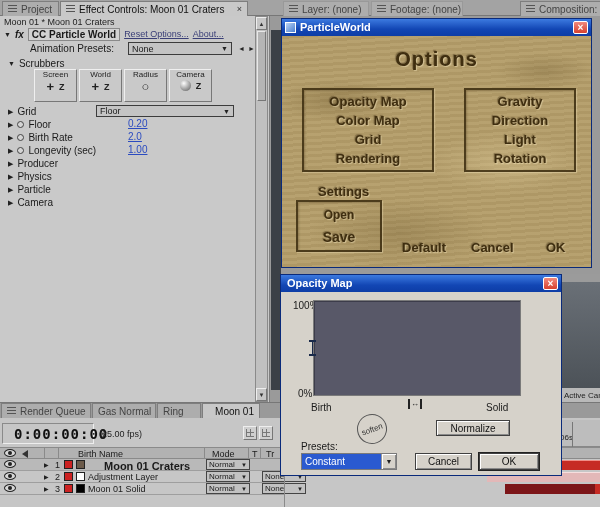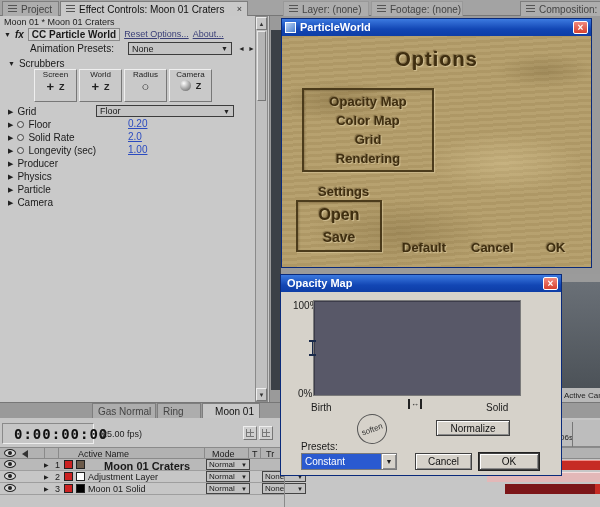--- a/index.html
+++ b/index.html
@@ -145,21 +145,21 @@
     <div class="ecrow" style="left:8px;top:102px;">
       <span class="tri">▶</span>
       <span class="sw"></span>
       <span>Floor</span>
     </div>
     <span class="abs val" style="left:128px;top:102px;">0.20</span>
 
     <div class="ecrow" style="left:8px;top:115px;">
       <span class="tri">▶</span>
       <span class="sw"></span>
-      <span>Solid Rate</span>
+      <span>Birth Rate</span>
     </div>
     <span class="abs val" style="left:128px;top:115px;">2.0</span>
 
     <div class="ecrow" style="left:8px;top:128px;">
       <span class="tri">▶</span>
       <span class="sw"></span>
       <span>Longevity (sec)</span>
     </div>
     <span class="abs val" style="left:128px;top:128px;">1.00</span>
 
@@ -185,20 +185,24 @@
           <span>▲</span>
         </div>
       <div class="abs" style="left:1px;top:14px;width:9px;height:70px;background:#b5b5b5;border:1px solid;border-color:#e8e8e8 #777 #777 #e8e8e8;"></div>
       <div class="sbbtn" style="bottom:0;">
           <span>▼</span>
         </div>
     </div>
   </div>
 
   <div class="abs" style="left:0;top:402px;width:600px;height:16px;background:#9a9a9a;border-top:1px solid #777;"></div>
+  <div class="tab" style="left:1px;top:403px;width:90px;">
+    <span class="hlines"></span>
+    <span>Render Queue</span>
+  </div>
   <div class="tab" style="left:92px;top:403px;width:64px;">
     <span>Gas Normal</span>
   </div>
   <div class="tab" style="left:157px;top:403px;width:44px;">
     <span>Ring</span>
   </div>
   <div class="tab active" style="left:202px;top:403px;width:58px;justify-content:flex-end;">
     <span>Moon 01</span>
   </div>
 
@@ -212,21 +216,21 @@
     <div class="gridbtn" style="left:259px;top:8px;"></div>
 
     <div class="abs" style="left:284px;top:2px;width:316px;height:27px;background:#bdbdbd;border-bottom:1px solid #888;">
       <span class="abs" style="left:276px;top:13px;font-size:8px;color:#222;">06s</span>
       <div class="abs" style="left:288px;top:2px;width:1px;height:25px;background:#777;"></div>
     </div>
 
     <div class="abs" style="left:0;top:29px;width:600px;height:12px;background:#b2b2b2;border-top:1px solid #8a8a8a;border-bottom:1px solid #8a8a8a;">
       <span class="eye" style="position:absolute;left:4px;top:1px;"></span>
       <span class="abs" style="left:22px;top:2px;width:0;height:0;border-top:4px solid transparent;border-bottom:4px solid transparent;border-right:6px solid #333;"></span>
-      <span class="abs" style="left:78px;top:1px;font-size:9px;">Active Name</span>
+      <span class="abs" style="left:78px;top:1px;font-size:9px;">Birth Name</span>
       <span class="abs" style="left:212px;top:1px;font-size:9px;">Mode</span>
       <span class="abs" style="left:252px;top:1px;font-size:9px;">T</span>
       <span class="abs" style="left:266px;top:1px;font-size:9px;">Tr</span>
       <span class="colsep" style="left:44px;top:0;height:12px;"></span>
       <span class="colsep" style="left:58px;top:0;height:12px;"></span>
       <span class="colsep" style="left:204px;top:0;height:12px;"></span>
       <span class="colsep" style="left:248px;top:0;height:12px;"></span>
       <span class="colsep" style="left:260px;top:0;height:12px;"></span>
     </div>
 
@@ -296,25 +300,31 @@
     <div class="sand">
       <div class="abs carve" style="left:0;top:12px;width:100%;text-align:center;font-size:20px;letter-spacing:1px;">Options</div>
 
       <div class="box-carve" style="left:20px;top:52px;width:132px;height:84px;">
         <span class="carve">Opacity Map</span>
         <span class="carve">Color Map</span>
         <span class="carve">Grid</span>
         <span class="carve">Rendering</span>
       </div>
 
+      <div class="box-carve" style="left:182px;top:52px;width:112px;height:84px;">
+        <span class="carve">Gravity</span>
+        <span class="carve">Direction</span>
+        <span class="carve">Light</span>
+        <span class="carve">Rotation</span>
+      </div>
 
       <span class="abs carve" style="left:36px;top:148px;font-size:13px;">Settings</span>
 
       <div class="box-carve" style="left:14px;top:164px;width:86px;height:52px;">
-        <span class="carve" style="font-size:16px;line-height:22px;">Open</span>
+        <span class="carve" style="font-size:12px;line-height:22px;">Open</span>
         <span class="carve" style="font-size:14px;line-height:22px;">Save</span>
       </div>
 
       <span class="abs carve" style="left:120px;top:204px;font-size:13px;">Default</span>
       <span class="abs carve" style="left:189px;top:204px;font-size:13px;">Cancel</span>
       <span class="abs carve" style="left:264px;top:204px;font-size:13px;">OK</span>
     </div>
   </div>
 
   <div class="dialog" style="left:280px;top:274px;width:282px;height:202px;z-index:6;">

